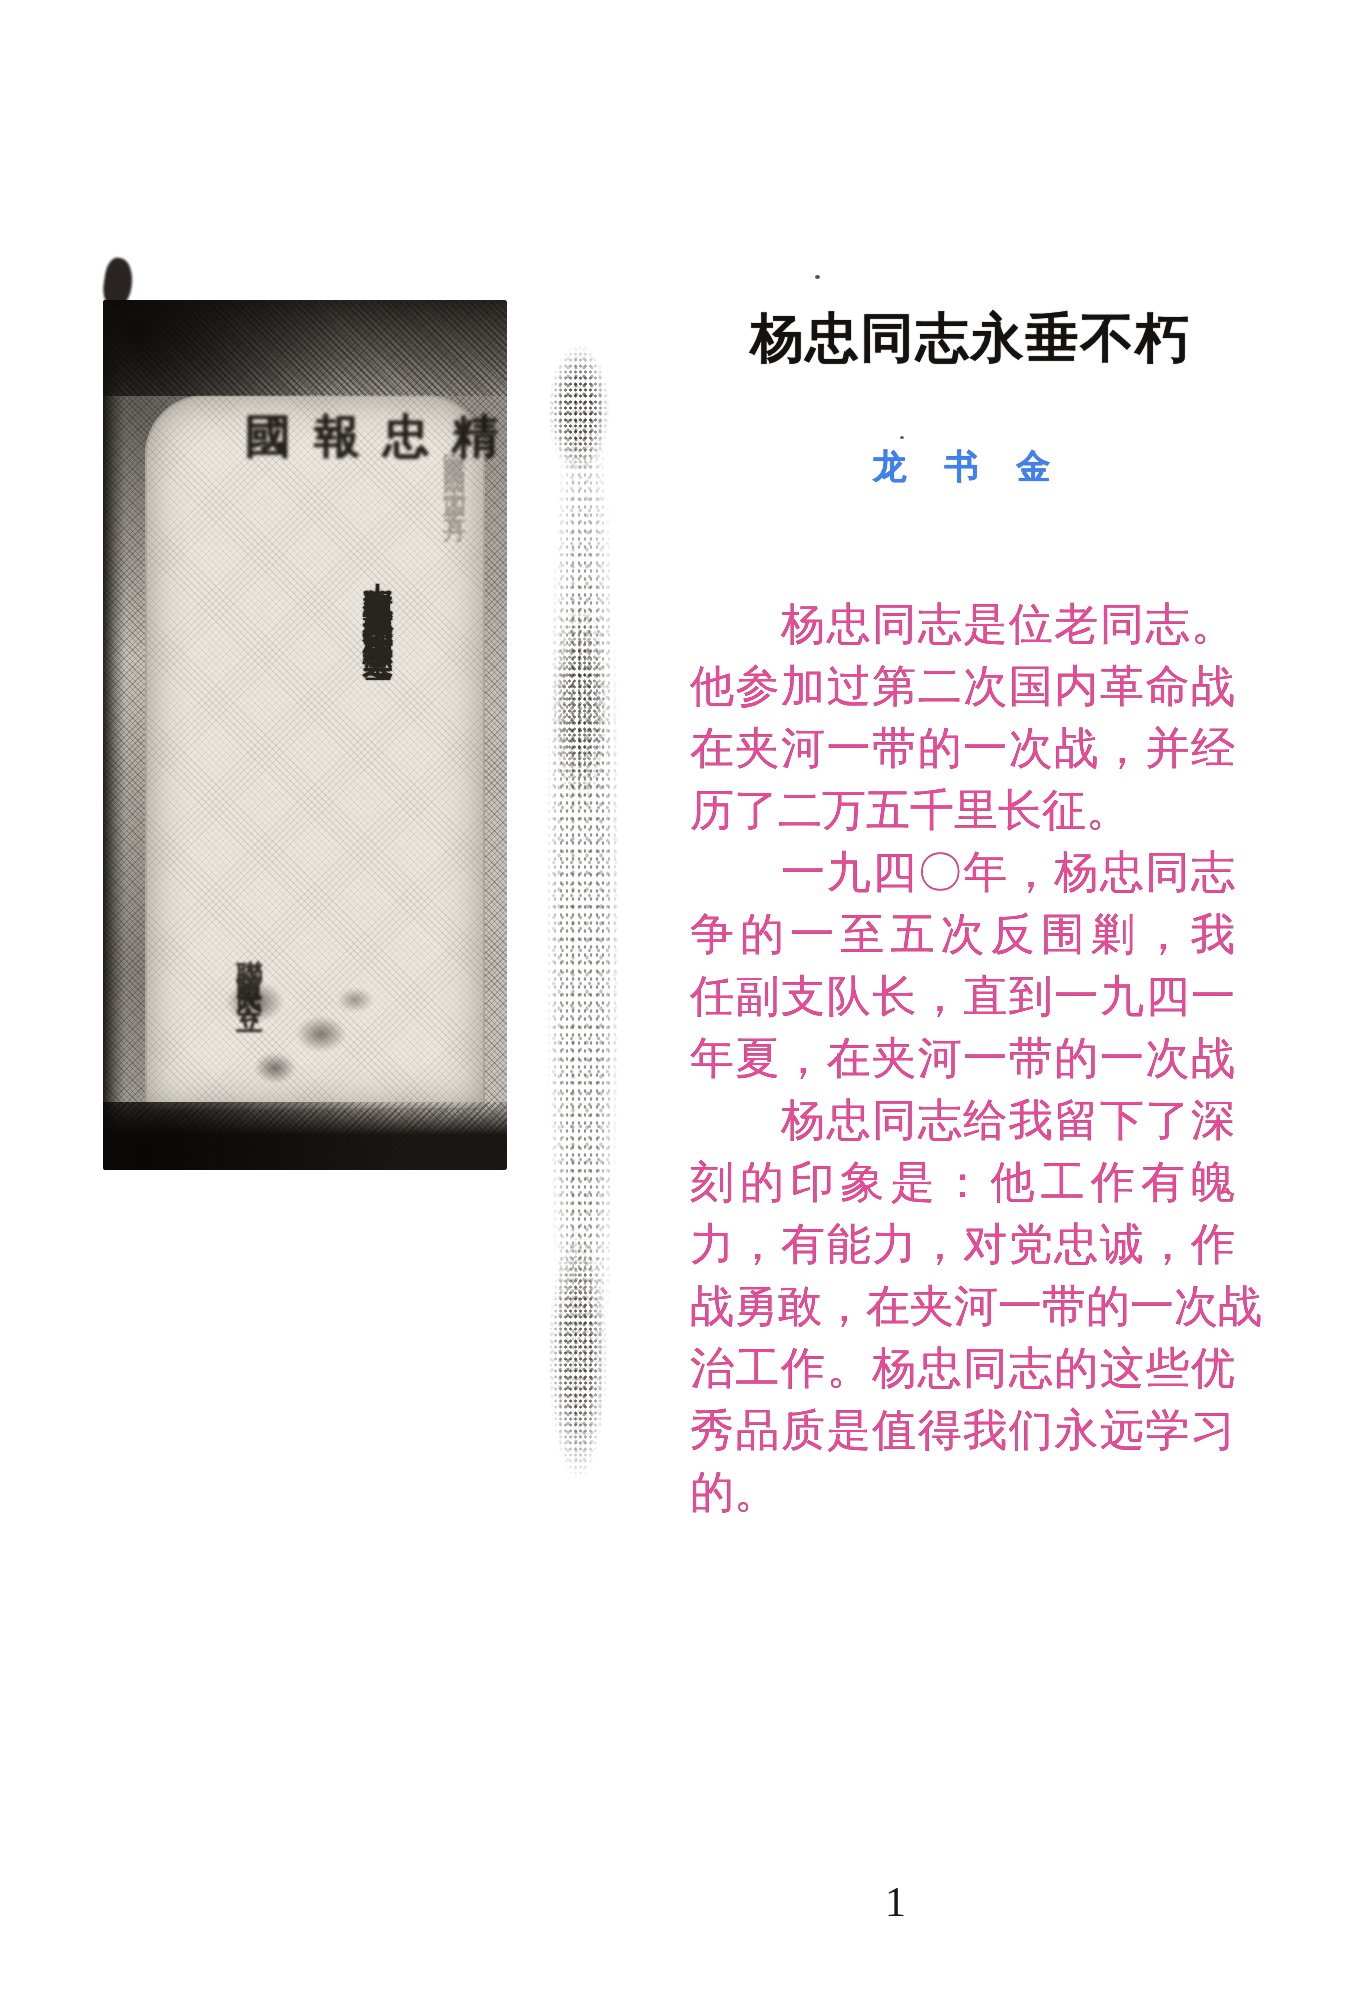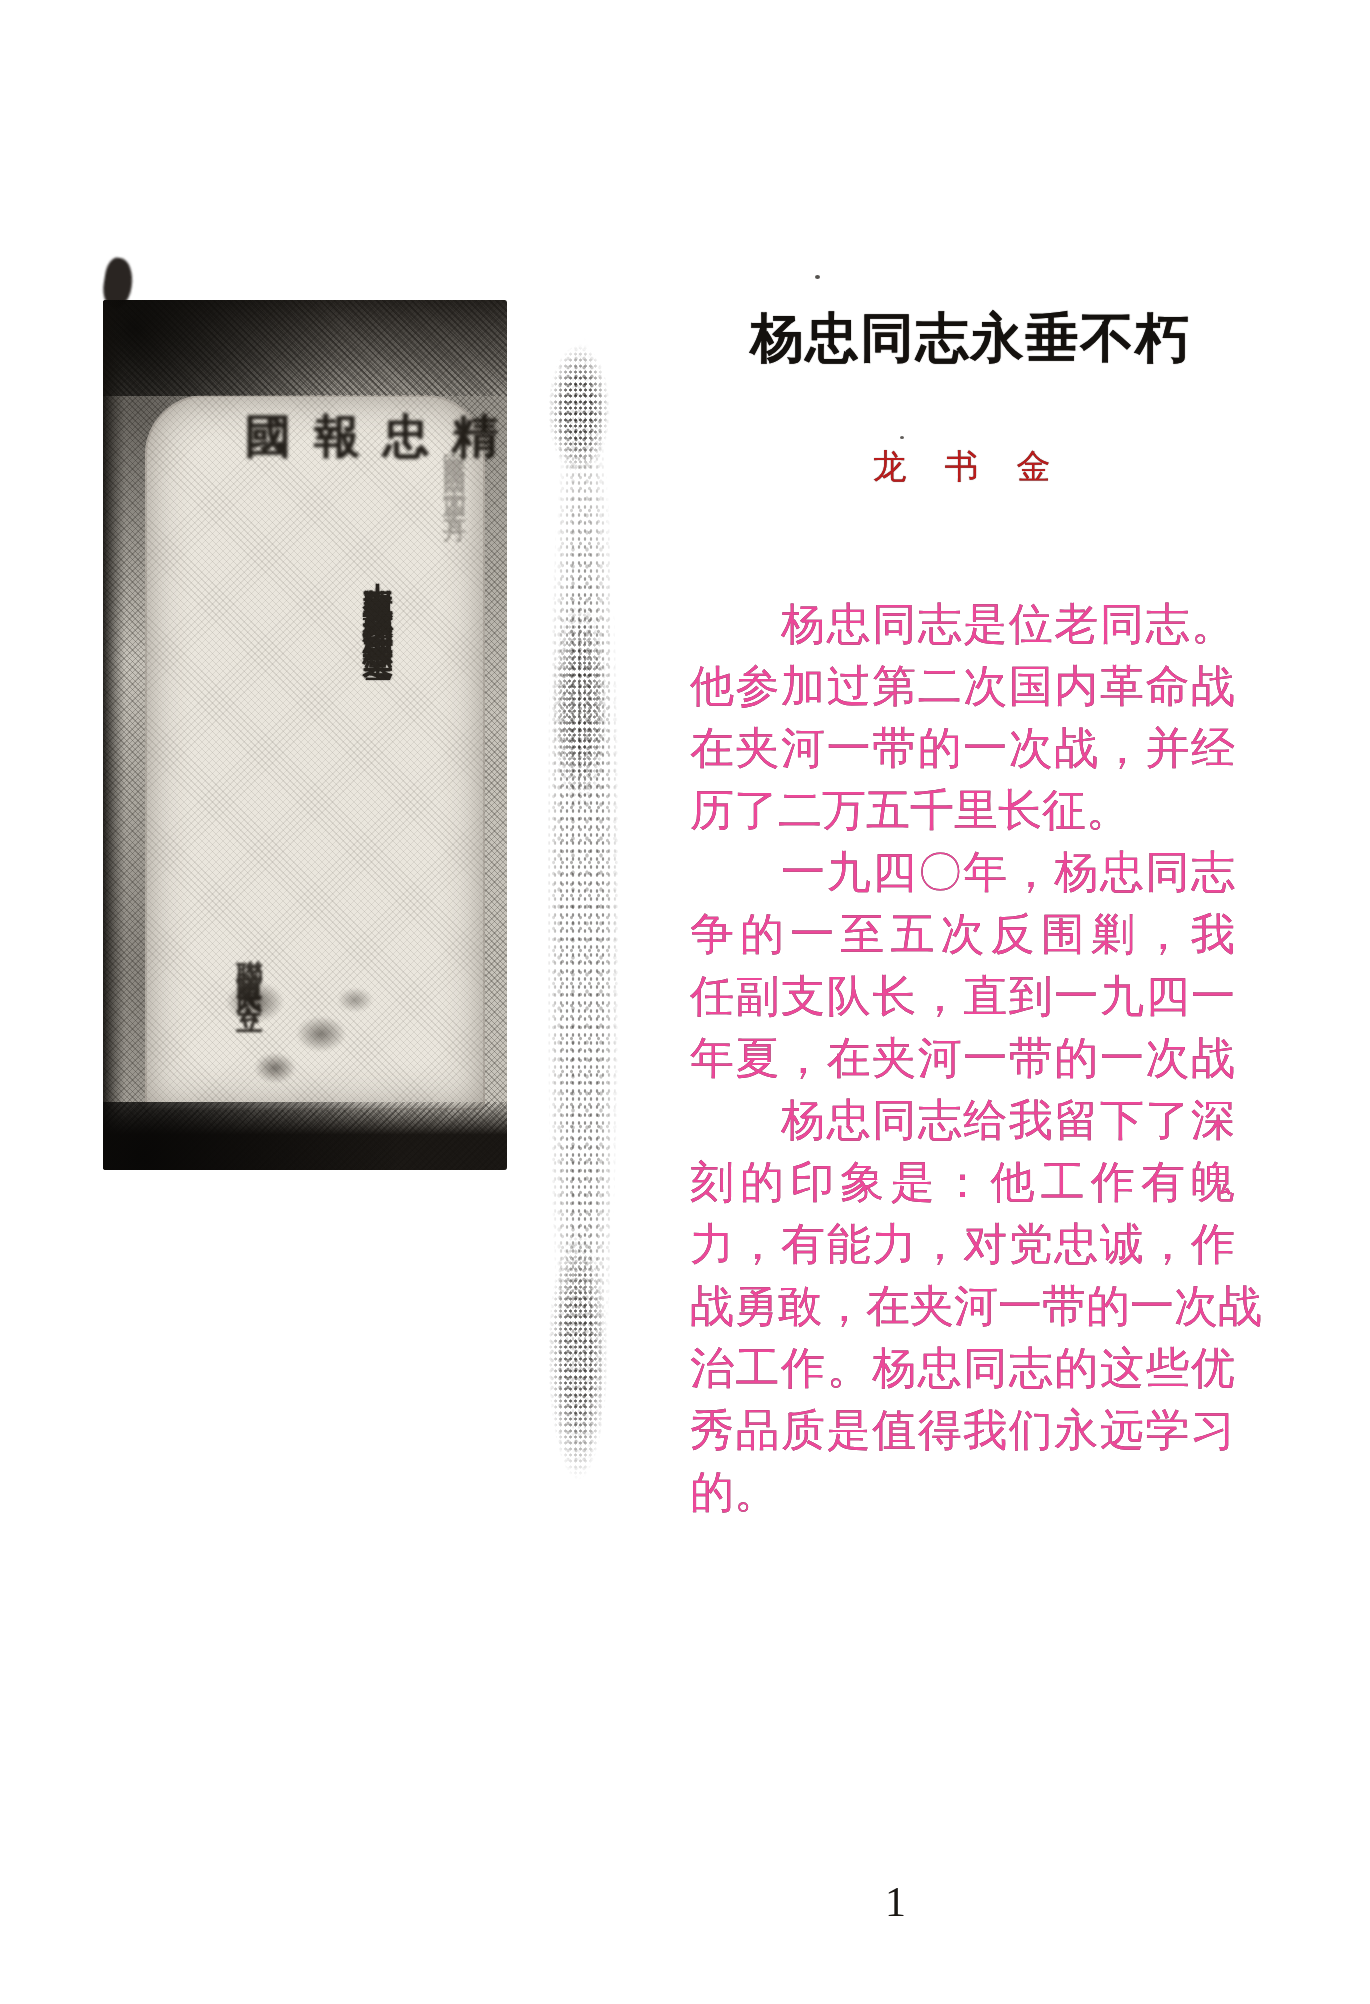--- a/index.html
+++ b/index.html
@@ -124,22 +124,22 @@
   
   .title{
     position:absolute;left:690px;top:295px;width:545px;margin:8px;
     font-size:53px;font-weight:700;letter-spacing:2px;
     text-align:center;color:#14110e;
     text-shadow:0 0 1px rgba(15,12,9,.9);
     white-space:nowrap;
   }
   .author{
     position:absolute;left:690px;top:444px;width:545px;
-    font-size:34px;font-weight:400;letter-spacing:2px;
-    text-align:center;color:#b91c1c;
+    font-size:34px;font-weight:700;letter-spacing:2px;
+    text-align:center;color:#3b82f6;
     text-shadow:0 0 .8px rgba(15,12,9,.85);
   }
   .bodytext{position:absolute;left:690px;top:594px;width:545px;}
   .body-line{
     height:62px;line-height:62px;font-size:44px;color:#ec4899;
     text-align:justify;text-align-last:justify;
     text-shadow:0 0 .6px rgba(18,14,10,.85);
     white-space:nowrap;
   }
   .body-line.short{text-align-last:left;}

